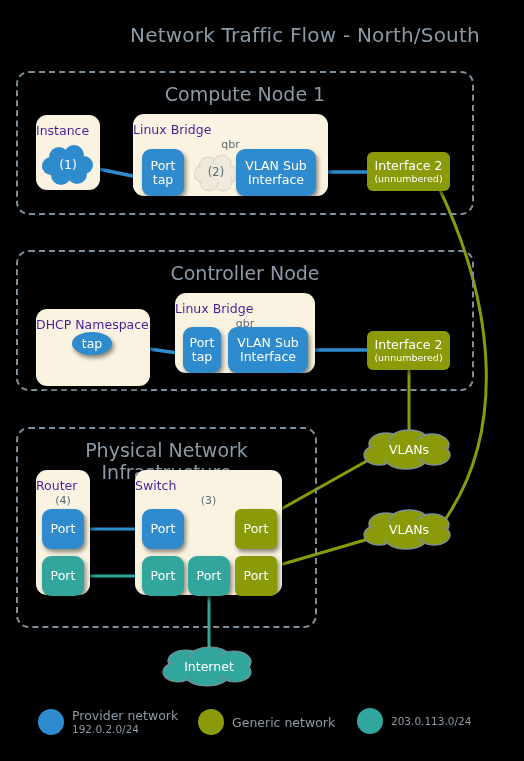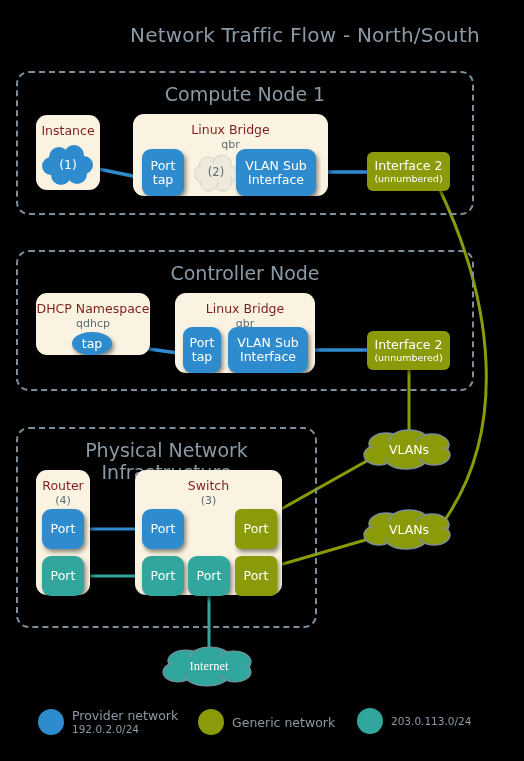--- a/index.html
+++ b/index.html
@@ -67,23 +67,23 @@
     background: #fbf3e1;
     border-radius: 11px;
     box-shadow: 2px 3px 5px rgba(0,0,0,0.55);
     z-index: 3;
   }
   .cream-title {
     position: absolute;
     left: 0;
     top: 9px;
     width: 100%;
-    text-align: center;
+    text-align: left;
     font-size: 12.5px;
-    color: #7f1d1d;
+    color: #4c1d95;
     line-height: 14px;
   }
   .cream-sub {
     position: absolute;
     left: 0;
     top: 24px;
     width: 100%;
     text-align: center;
     font-size: 11px;
     color: #5d6b76;
@@ -251,21 +251,21 @@
 
   <div class="pill olive" style="left:367px; top:152px; width:83px; height:39px;">
     <span>Interface 2</span>
     <span class="sub">(unnumbered)</span>
   </div>
 
   <div class="node-group" style="left:16px; top:250px; width:454px; height:137px;">
     <div class="node-group-title">Controller Node</div>
   </div>
 
-  <div class="cream-box" style="left:36px; top:293px; width:114px; height:62px;">
+  <div class="cream-box" style="left:36px; top:309px; width:114px; height:77px;">
     <div class="cream-title">DHCP Namespace</div>
     <div class="cream-sub">qdhcp</div>
   </div>
   <div class="pill blue oval" style="left:72px; top:332px; width:40px; height:23px;">
     <span>tap</span>
   </div>
 
   <div class="cream-box" style="left:175px; top:293px; width:140px; height:80px;">
     <div class="cream-title">Linux Bridge</div>
     <div class="cream-sub">qbr</div>
@@ -342,21 +342,21 @@
         <ellipse cx="70" cy="17" rx="17" ry="11"></ellipse>
         <ellipse cx="17" cy="27" rx="15" ry="10"></ellipse>
         <ellipse cx="44" cy="30" rx="21" ry="11"></ellipse>
         <ellipse cx="72" cy="27" rx="16" ry="10"></ellipse>
       </g>
       <rect x="12" y="13" width="70" height="17" fill="#8a9a08"></rect>
     </svg>
     <div class="cloud-label">VLANs</div>
   </div>
 
-  <div class="cloud-wrap" style="left:160px; top:645px; width:98px; height:42px;font-family:Liberation Serif, serif;">
+  <div class="cloud-wrap" style="left:160px; top:645px; width:98px; height:42px;">
     <svg viewBox="0 0 98 42" width="98" height="42">
       <g fill="#31a69c" stroke="#7d8f9c" stroke-width="1.2">
         <ellipse cx="26" cy="16" rx="18" ry="11"></ellipse>
         <ellipse cx="50" cy="12" rx="20" ry="10"></ellipse>
         <ellipse cx="74" cy="17" rx="17" ry="11"></ellipse>
         <ellipse cx="18" cy="27" rx="15" ry="10"></ellipse>
         <ellipse cx="47" cy="30" rx="22" ry="11"></ellipse>
         <ellipse cx="75" cy="27" rx="16" ry="10"></ellipse>
       </g>
       <rect x="13" y="13" width="74" height="17" fill="#31a69c"></rect>

